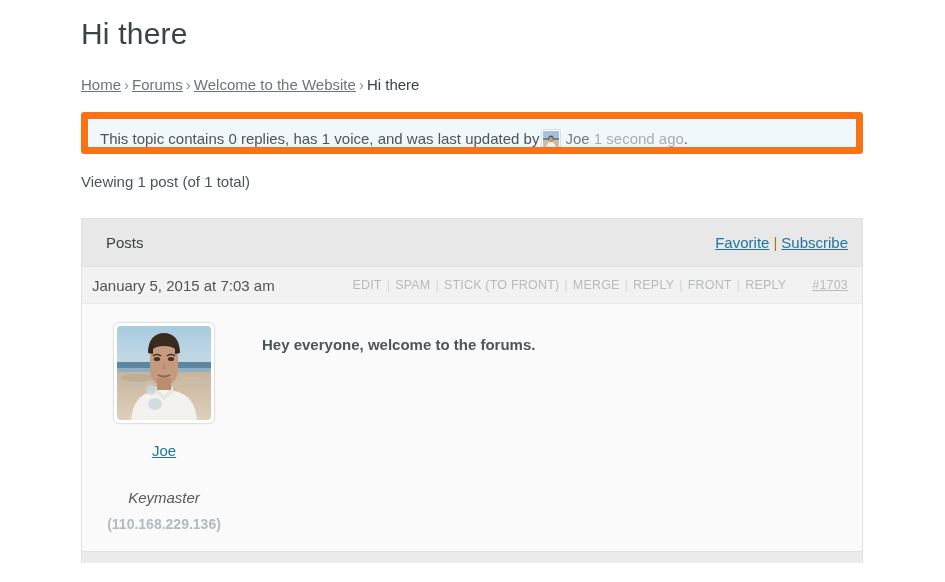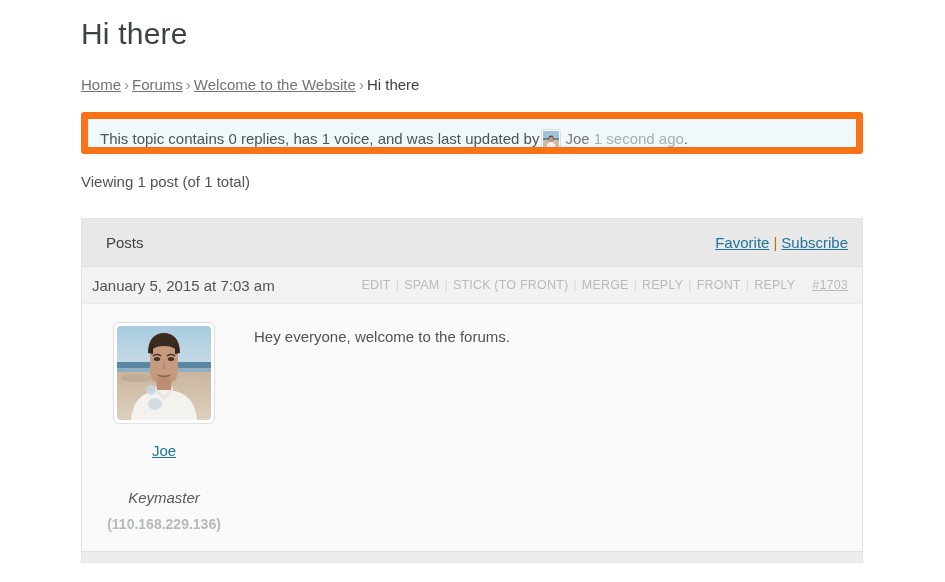--- a/index.html
+++ b/index.html
@@ -164,21 +164,21 @@
     color: #b7bbbe;
     text-decoration: none;
   }
   .admin-links .divider {
     color: #d5d8da;
     padding: 0 5px;
   }
   .admin-links .permalink {
     color: #b7bbbe;
     text-decoration: underline;
-    margin-left: 17px;
+    margin-left: 26px;
   }
 
   
   .post-body {
     background: #fafafa;
     border-top: 1px solid #ebebeb;
     display: flex;
     min-height: 248px;
     padding: 18px 0 0 0;
     box-sizing: border-box;
@@ -222,24 +222,25 @@
     margin-top: 10px;
     font-size: 14px;
     font-weight: bold;
     color: #b5babd;
   }
   .content-col {
     flex: 1 1 auto;
     padding: 3px 20px 0 8px;
   }
   .content-col p {
-    margin: 0;
+    margin: 8px;
     font-size: 15px;
     line-height: 24px;
     color: #4e5457;
+    font-weight: bold;
   }
 
   
   .topic-footer {
     width: 782px;
     height: 12px;
     background: #ececec;
     border-left: 1px solid #e2e2e2;
     border-right: 1px solid #e2e2e2;
     border-top: 1px solid #e2e2e2;

